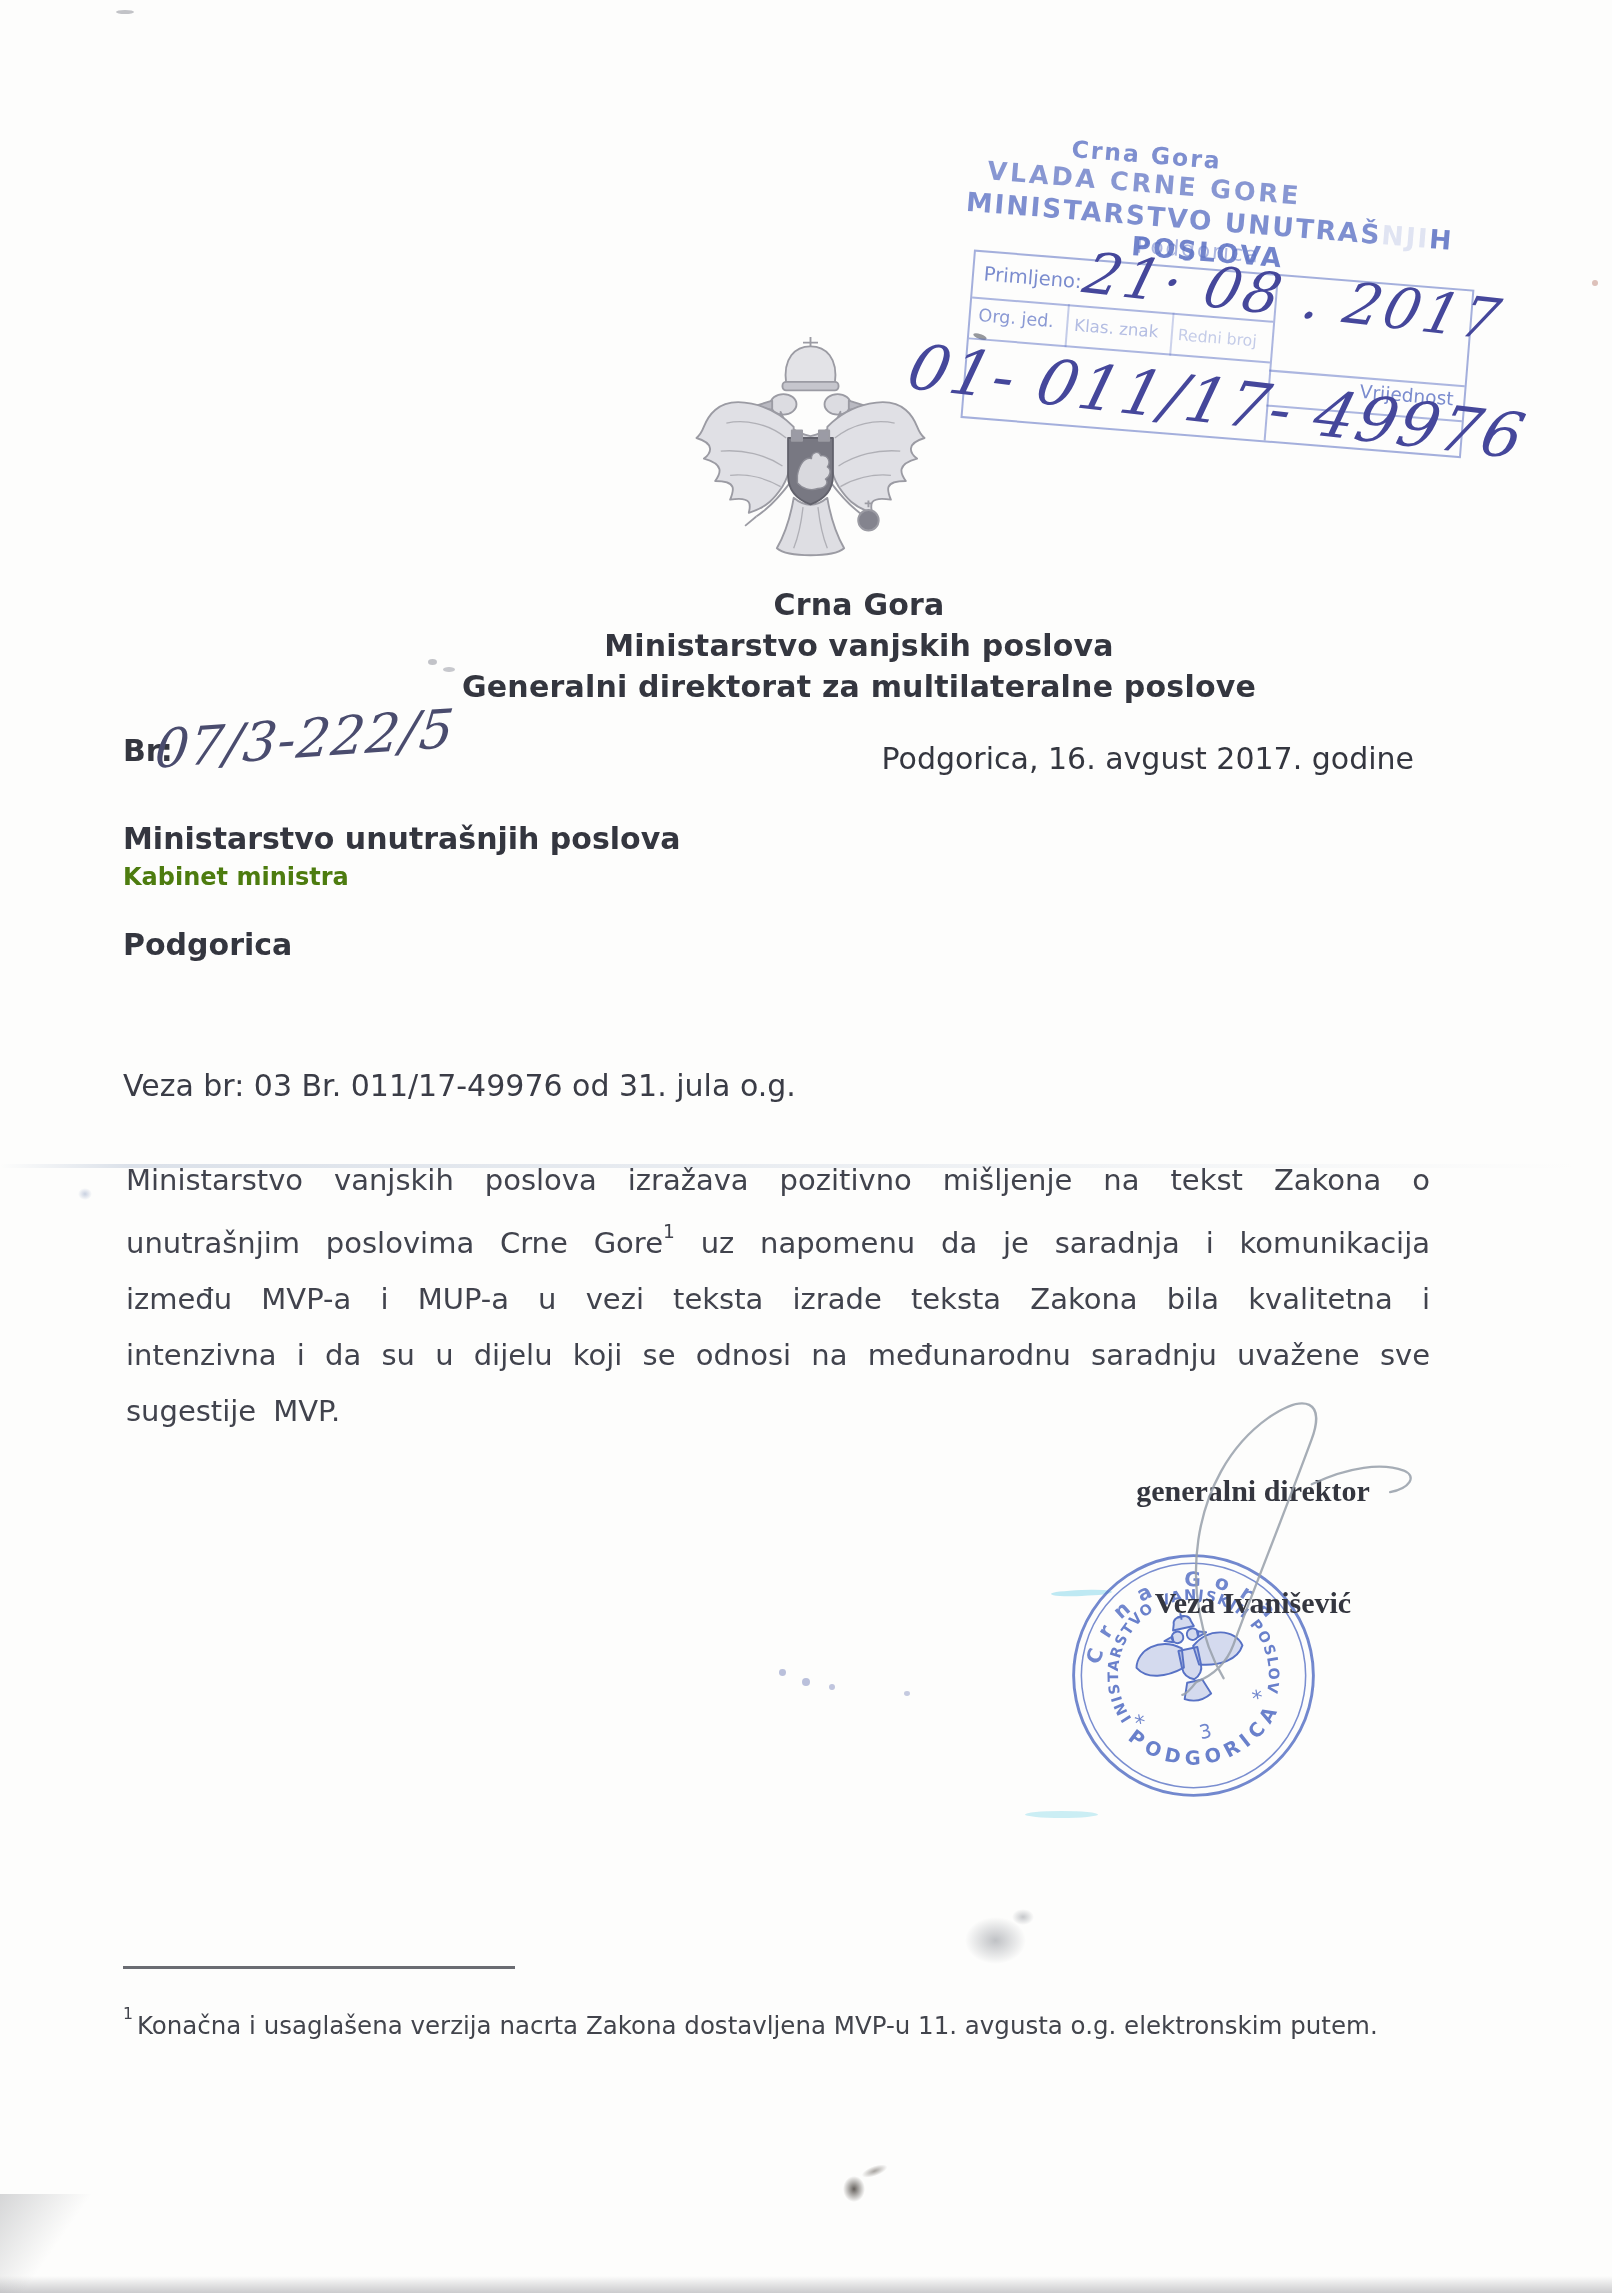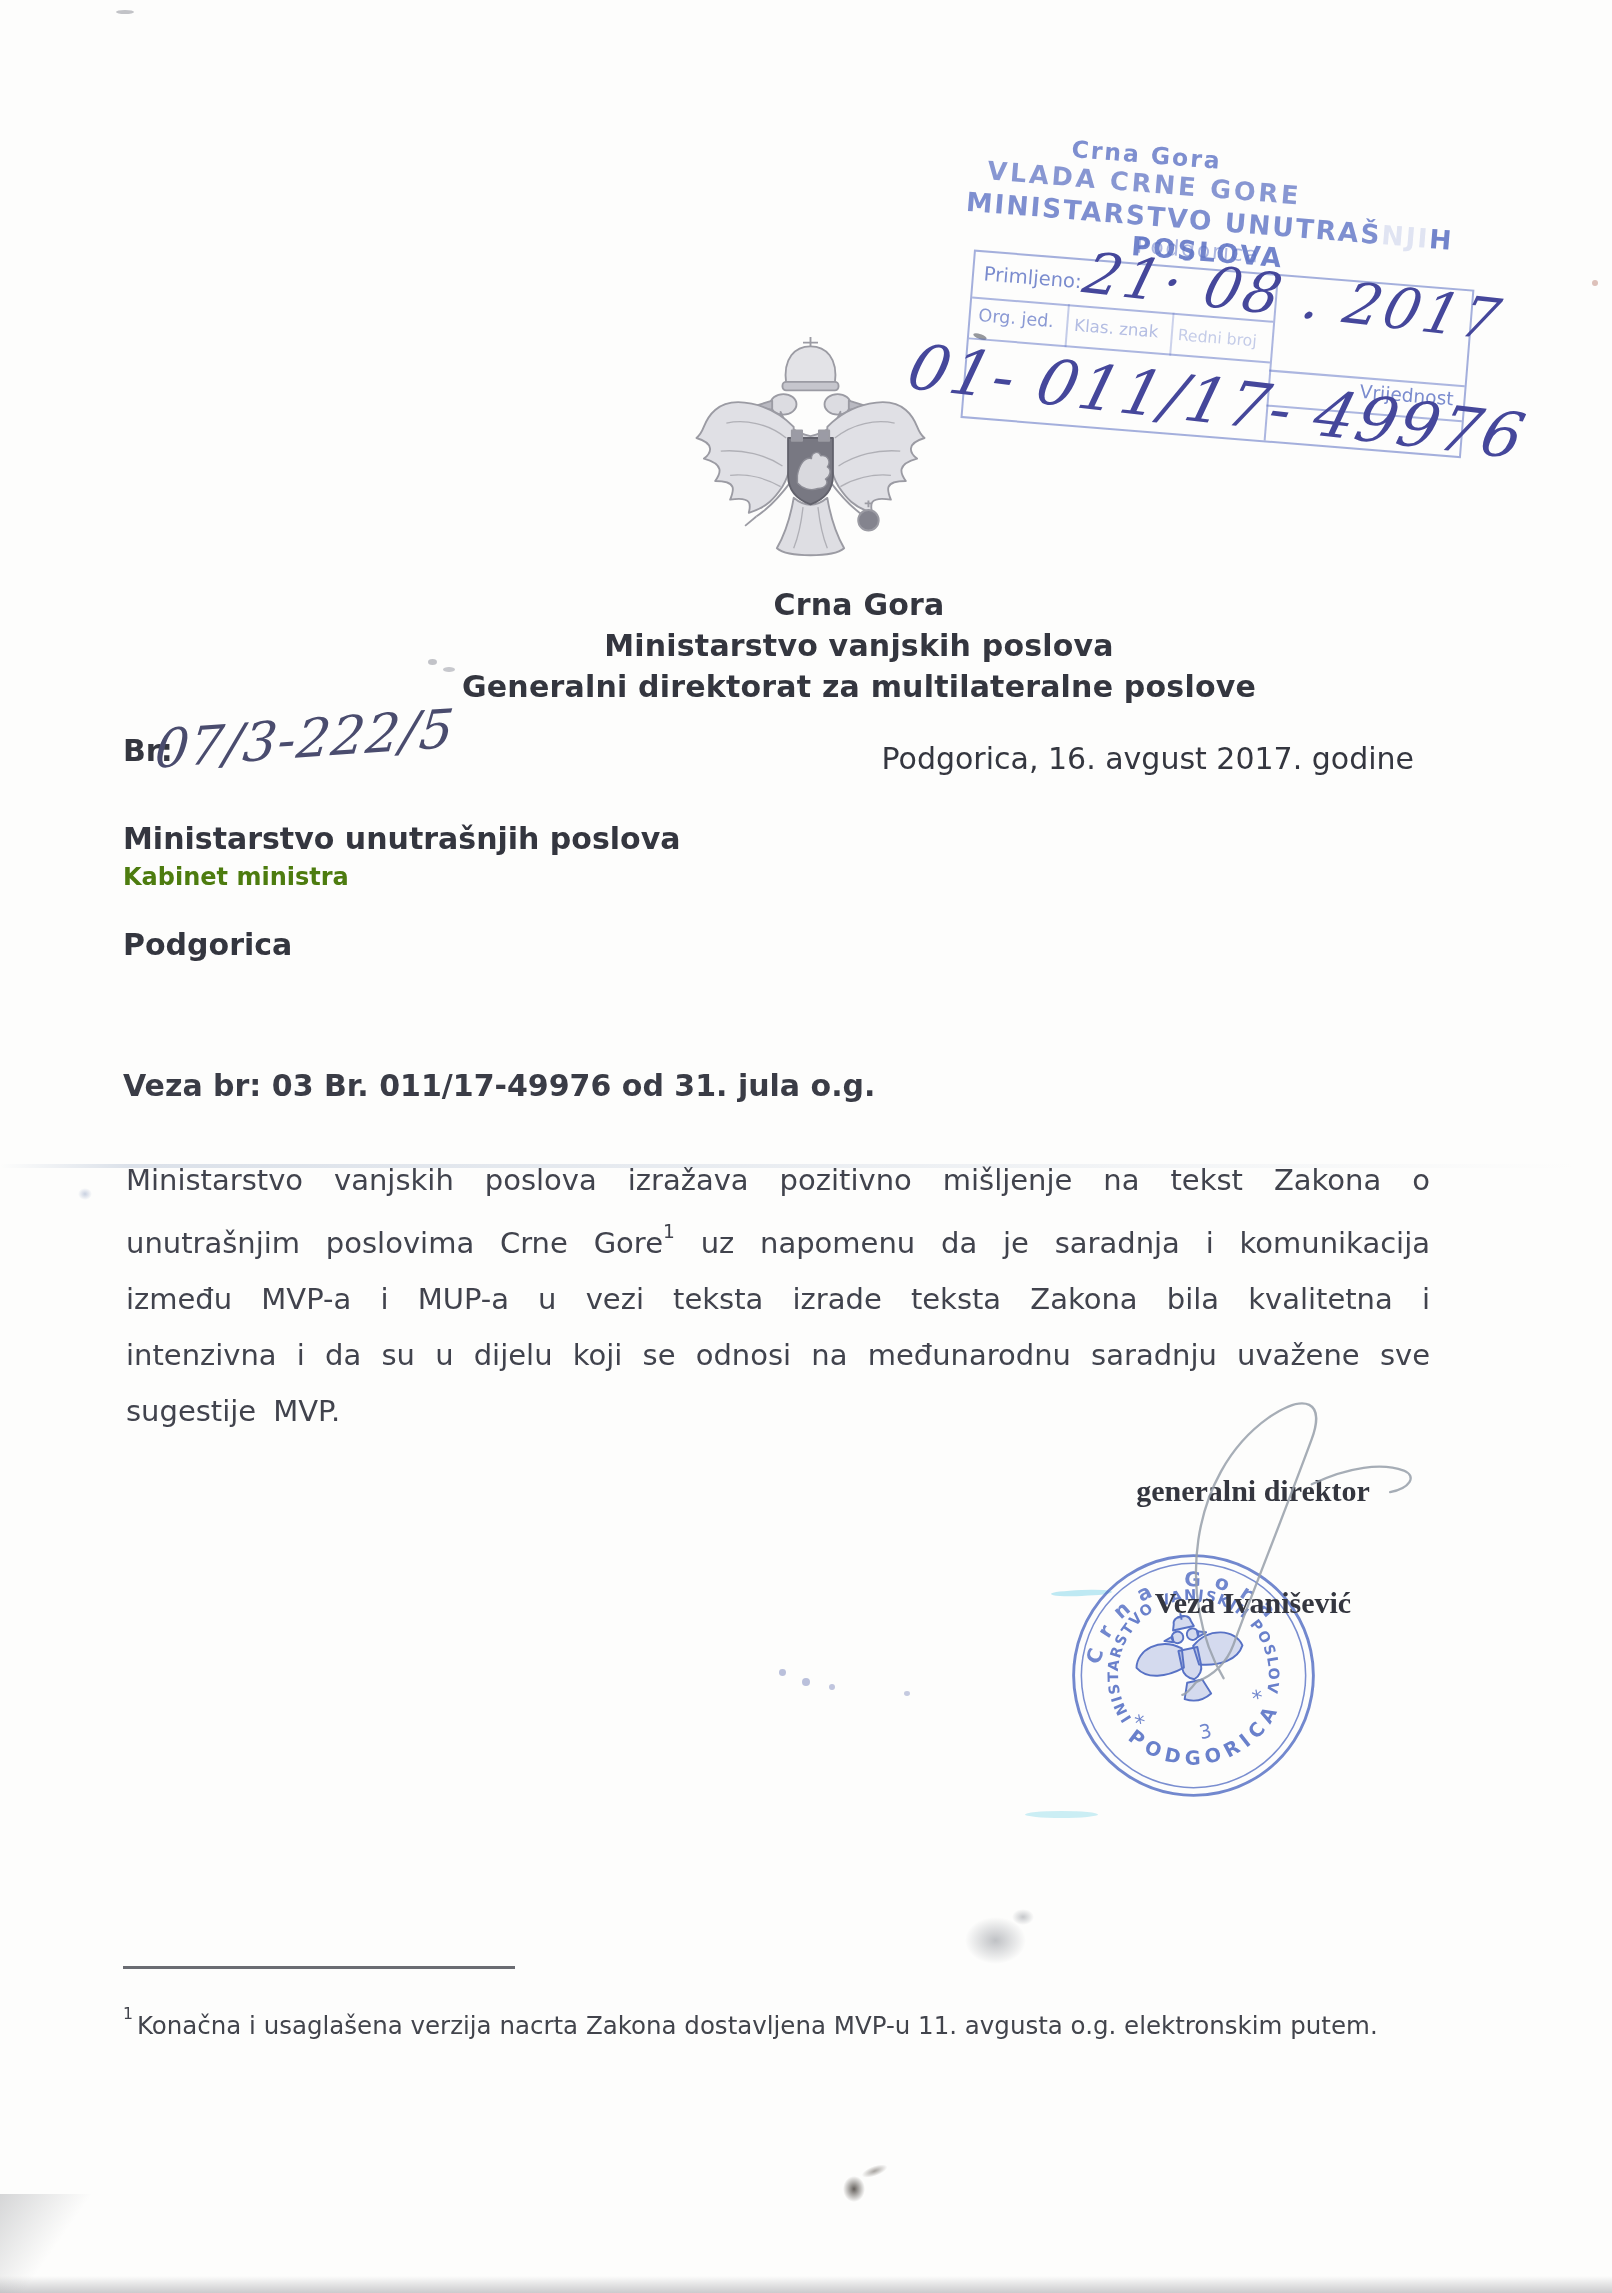--- a/index.html
+++ b/index.html
@@ -17,21 +17,21 @@
     position:absolute;left:369px;top:584px;width:980px;
     text-align:center;font-weight:bold;color:#34363f;
     font-size:30px;line-height:41px;letter-spacing:0.2px;
   }
   .ref-line{position:absolute;top:733px;left:123px;font-size:30px;}
   .place-date{position:absolute;top:741px;right:198px;font-size:30px;font-weight:normal;color:#34363f;}
   .addr1{position:absolute;left:123px;top:821px;font-size:30px;font-weight:bold;color:#34363f;}
   .addr2{position:absolute;left:123px;top:863px;font-size:24px;font-weight:bold;color:#4d7c0f;text-align:center;}
   .addr3{position:absolute;left:123px;top:927px;font-size:30px;font-weight:bold;color:#34363f;}
   .subj{position:absolute;left:123px;top:1010px;font-size:30px;font-weight:bold;color:#3a3c46;}
-  .veza{position:absolute;left:123px;top:1068px;font-size:30px;font-weight:bold;color:#3a3c46;}
+  .veza{position:absolute;left:123px;top:1068px;font-size:30px;font-weight:normal;color:#3a3c46;}
   .body-text{
     position:absolute;left:123px;top:1149px;width:1304px;
     font-size:29px;line-height:56px;color:#41434d;
     text-align:justify;word-spacing:7.8px;margin:3px;
   }
   .body-text sup{font-size:18.6px;position:relative;top:-3.9px;}
   .sig-block{position:absolute;left:1095px;width:316px;text-align:center;font-weight:bold;color:#34363f;font-size:30px;font-family:Liberation Serif, serif;}
   .sig-title{top:1474px;}
   .sig-name{top:1586px;z-index:6;}
   .fn-rule{position:absolute;left:123px;top:1966px;width:392px;height:2.9px;background:#45474f;opacity:.8;}

